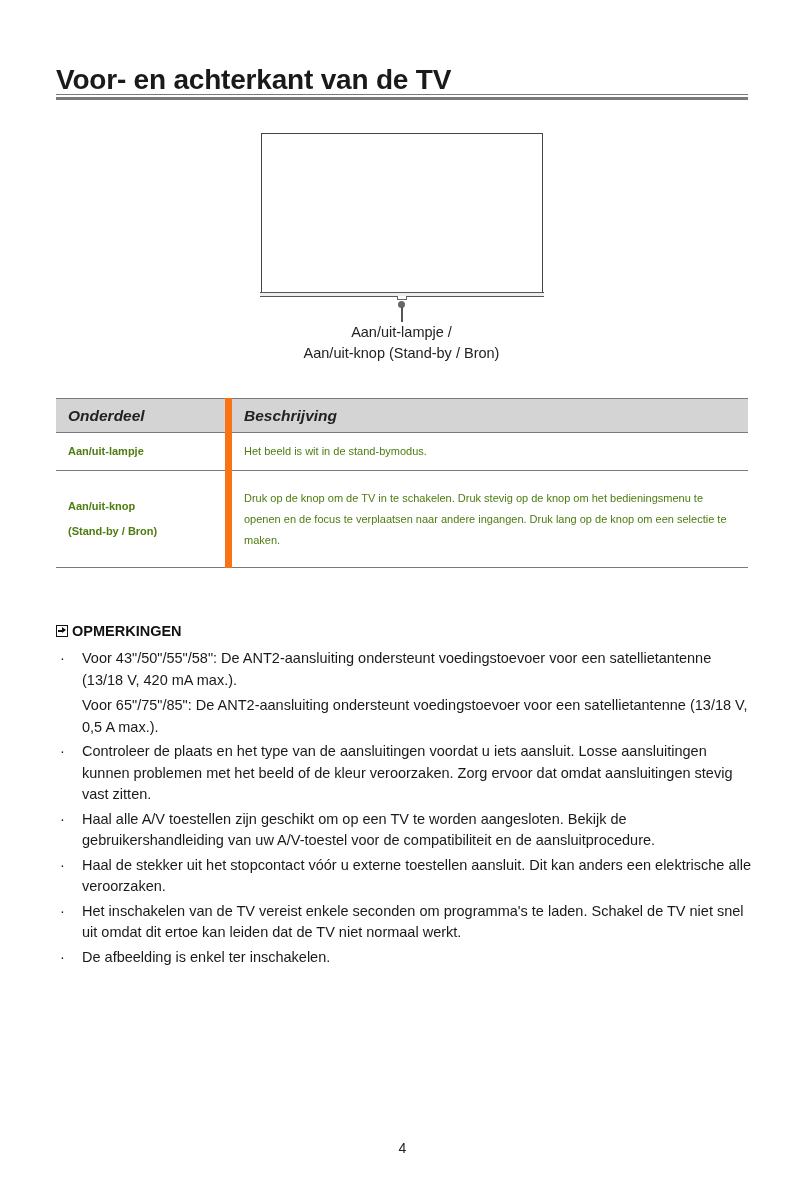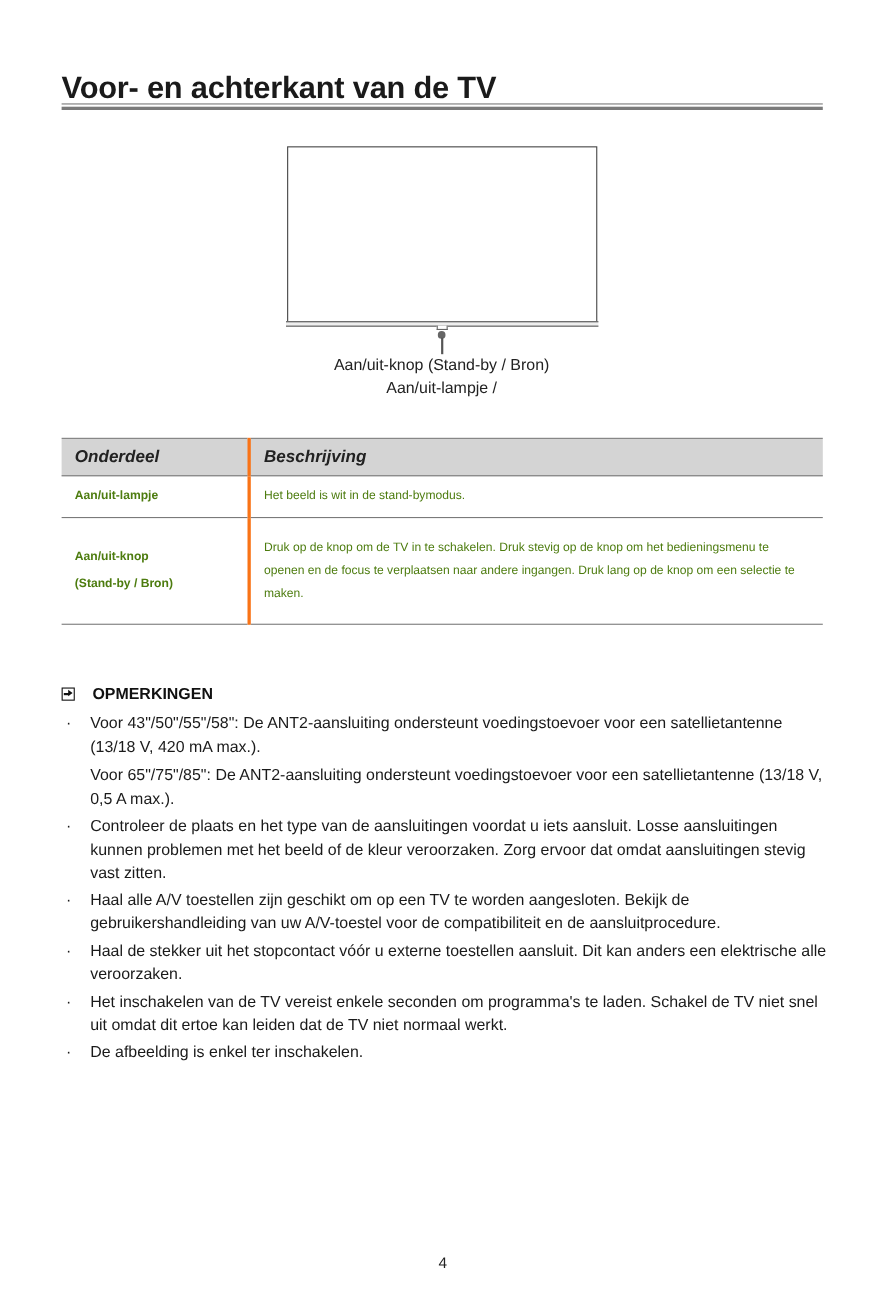--- a/index.html
+++ b/index.html
@@ -25,28 +25,28 @@
   .tv-caption { position: absolute; left: 0; top: 194px; width: 293px; text-align: center; font-size: 14.5px; line-height: 21px; color: #222; }
 
   
   .parts-table { position: absolute; left: 56px; top: 398px; width: 692px; border-collapse: collapse; }
   .parts-table th, .parts-table td { padding: 0 12px; vertical-align: middle; text-align: left; }
   .parts-table thead th {
     background: #d4d4d4; height: 33px; font-size: 15.5px; font-style: italic; font-weight: bold;
     color: #222; border-top: 1px solid #7a7a7a; border-bottom: 1px solid #7a7a7a;
   }
   .parts-table td { font-size: 11px; line-height: 21px; color: #4d7c0f; border-bottom: 1px solid #7a7a7a; }
-  .parts-table .col1 { width: 145px; border-right: 3px solid #f97316; margin-left: 16px; }
+  .parts-table .col1 { width: 145px; border-right: 7px solid #f97316; margin-left: 16px; }
   .parts-table .name { font-weight: bold; }
   .row1 td { height: 37px; }
   .row2 td { height: 96px; }
   .row2 .name-line { display: block; line-height: 25px; }
 
   
-  .notes-heading { position: absolute; left: 56px; top: 623px; font-size: 14.5px; font-weight: bold; display: flex; align-items: center; gap: 16px; color: #111; }
+  .notes-heading { position: absolute; left: 56px; top: 623px; font-size: 14.5px; font-weight: bold; display: flex; align-items: center; gap: 4px; color: #111; }
   .note-icon { display: inline-block; width: 12px; height: 12px; border: 1.5px solid #111; position: relative; box-sizing: border-box; }
   .note-icon::before { content: ""; position: absolute; left: 1px; top: 3.5px; width: 5px; height: 2px; background: #111; }
   .note-icon::after { content: ""; position: absolute; left: 5px; top: 1px; border-left: 4px solid #111; border-top: 3.5px solid transparent; border-bottom: 3.5px solid transparent; }
   .notes-list { position: absolute; left: 56px; top: 648px; width: 700px; margin: 0; padding: 0; list-style: none; }
   .notes-list li { position: relative; padding-left: 26px; font-size: 14.5px; line-height: 21.5px; color: #1a1a1a; margin-bottom: 3px; }
   .notes-list li .bullet { position: absolute; left: 4px; top: 0; }
   .notes-list li p { margin: 0; }
   .notes-list li p + p { margin-top: 4px; }
 
   .page-number { position: absolute; left: 0; width: 805px; top: 1140px; text-align: center; font-size: 14px; color: #222; }
@@ -58,22 +58,22 @@
 <div class="rule-thin"></div>
 <div class="rule-thick"></div>
 
 <div class="tv-figure">
   <div class="tv-screen"></div>
   <div class="tv-base"></div>
   <div class="tv-led-notch"></div>
   <div class="tv-led-dot"></div>
   <div class="tv-leader"></div>
   <div class="tv-caption">
+    <div>Aan/uit-lampje /</div>
     <div>Aan/uit-knop (Stand-by / Bron)</div>
-    <div>Aan/uit-lampje /</div>
   </div>
 </div>
 
 <table class="parts-table">
   <thead>
     <tr>
       <th class="col1">Onderdeel</th>
       <th>Beschrijving</th>
     </tr>
   </thead>

